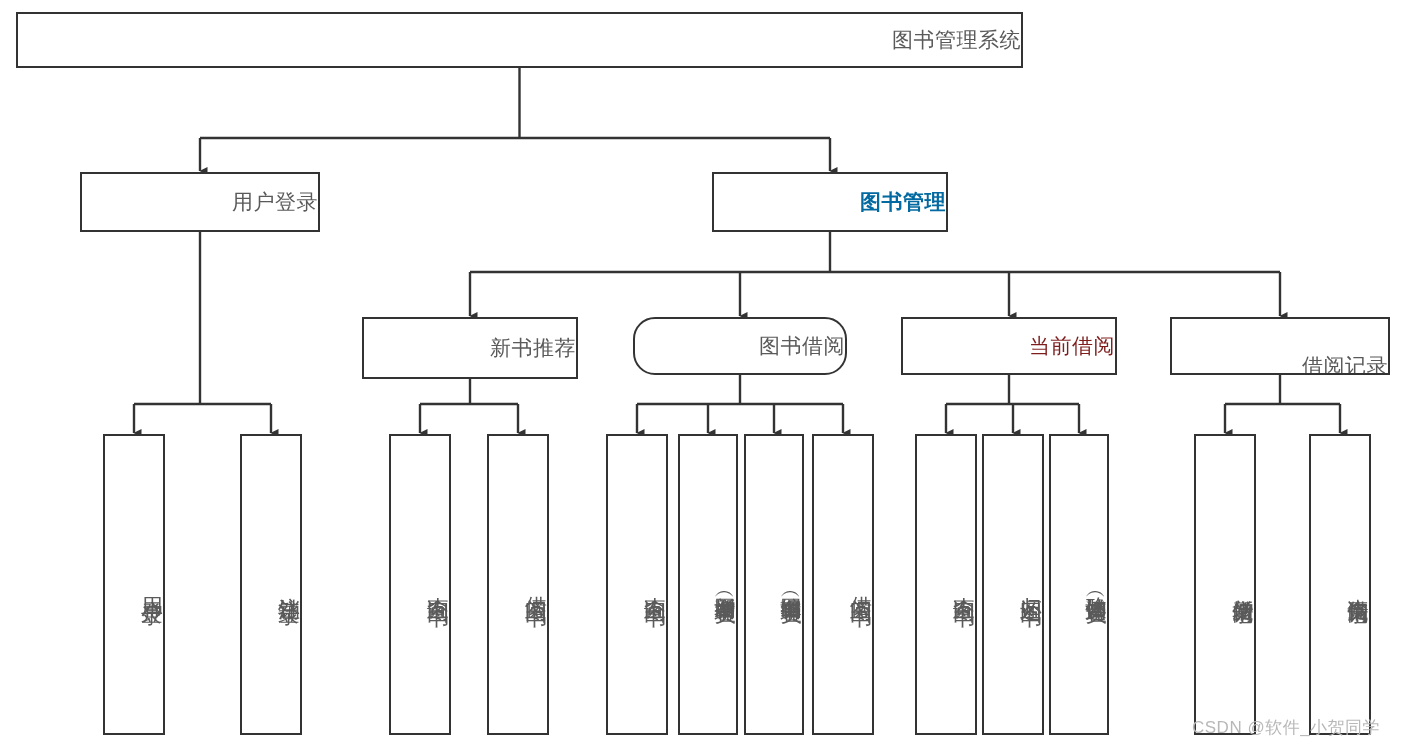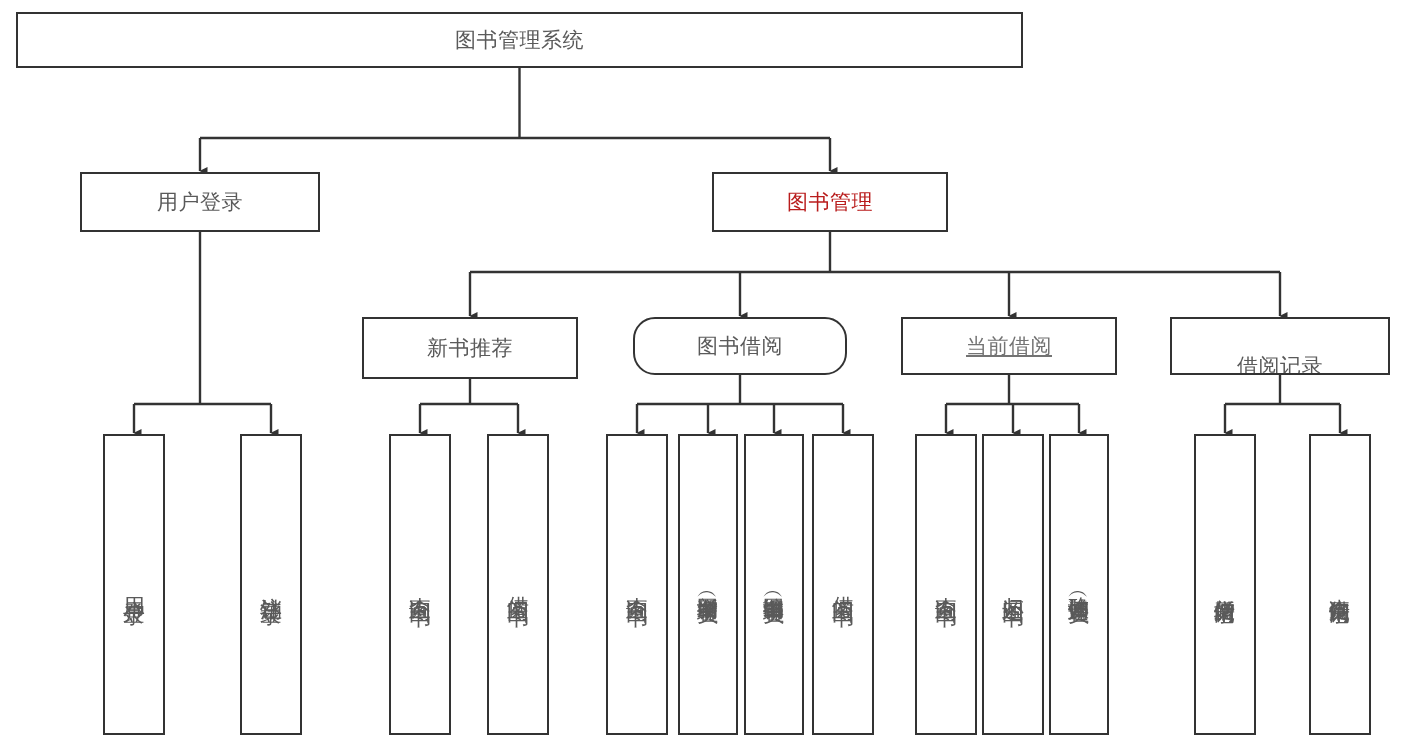--- a/index.html
+++ b/index.html
@@ -25,21 +25,21 @@
     height: 747px;
     pointer-events: none;
   }
   .node {
     position: absolute;
     box-sizing: border-box;
     background: #ffffff;
     border: 2px solid #333333;
     display: flex;
     align-items: center;
-    justify-content: center;
+    justify-content: flex-end;
     overflow: hidden;
   }
   .node-label {
     color: #5a5a5a;
     text-align: center;
     line-height: 1.05;
     white-space: nowrap;
     letter-spacing: 0.5px;
   }
   .node.horizontal .node-label {
@@ -115,30 +115,30 @@
   </svg>
 
   <div id="nodes">
       <div class="node horizontal" style="left: 16px; top: 12px; width: 1007px; height: 56px; border-color: rgb(51, 51, 51);">
         <span class="node-label" style="color: rgb(90, 90, 90);">图书管理系统</span>
       </div>
       <div class="node horizontal" style="left: 80px; top: 172px; width: 240px; height: 60px; border-color: rgb(51, 51, 51);">
         <span class="node-label" style="color: rgb(90, 90, 90);">用户登录</span>
       </div>
       <div class="node horizontal" style="left: 712px; top: 172px; width: 236px; height: 60px; border-color: rgb(51, 51, 51);">
-        <span class="node-label" style="color: #b91c1c;">图书管理</span>
+        <span class="node-label" style="color: #0369a1; font-weight: bold;">图书管理</span>
       </div>
       <div class="node horizontal" style="left: 362px; top: 317px; width: 216px; height: 62px; border-color: rgb(51, 51, 51);">
         <span class="node-label" style="color: rgb(90, 90, 90);">新书推荐</span>
       </div>
       <div class="node horizontal" style="left: 633px; top: 317px; width: 214px; height: 58px; border-color: rgb(51, 51, 51); border-radius: 22px;">
         <span class="node-label" style="color: rgb(90, 90, 90);">图书借阅</span>
       </div>
       <div class="node horizontal" style="left: 901px; top: 317px; width: 216px; height: 58px; border-color: rgb(51, 51, 51);">
-        <span class="node-label" style="color: #737373; text-decoration: underline;">当前借阅</span>
+        <span class="node-label" style="color: #7f1d1d;">当前借阅</span>
       </div>
       <div class="node horizontal" style="left: 1170px; top: 317px; width: 220px; height: 58px; border-color: rgb(51, 51, 51);">
         <span class="node-label" style="color: rgb(90, 90, 90); margin-top: 40px;">借阅记录</span>
       </div>
       <div class="node vertical" style="left: 103px; top: 434px; width: 62px; height: 301px; border-color: rgb(51, 51, 51);">
         <span class="node-label" style="color: rgb(90, 90, 90);">用户登录</span>
       </div>
       <div class="node vertical" style="left: 240px; top: 434px; width: 62px; height: 301px; border-color: rgb(51, 51, 51);">
         <span class="node-label" style="color: rgb(90, 90, 90);">注销登录</span>
       </div>
@@ -170,13 +170,14 @@
         <span class="node-label" style="color: rgb(90, 90, 90);">确认归还（管理员）</span>
       </div>
       <div class="node vertical dense" style="left: 1194px; top: 434px; width: 62px; height: 301px; border-color: rgb(51, 51, 51);">
         <span class="node-label" style="color: rgb(90, 90, 90);">新增借阅记录</span>
       </div>
       <div class="node vertical dense" style="left: 1309px; top: 434px; width: 62px; height: 301px; border-color: rgb(51, 51, 51);">
         <span class="node-label" style="color: rgb(90, 90, 90);">查询借阅记录</span>
       </div>
     </div>
 
+  <div id="watermark" style="left: 1192px; top: 716px;">CSDN @软件_小贺同学</div>
 </div>
 
 </body></html>

